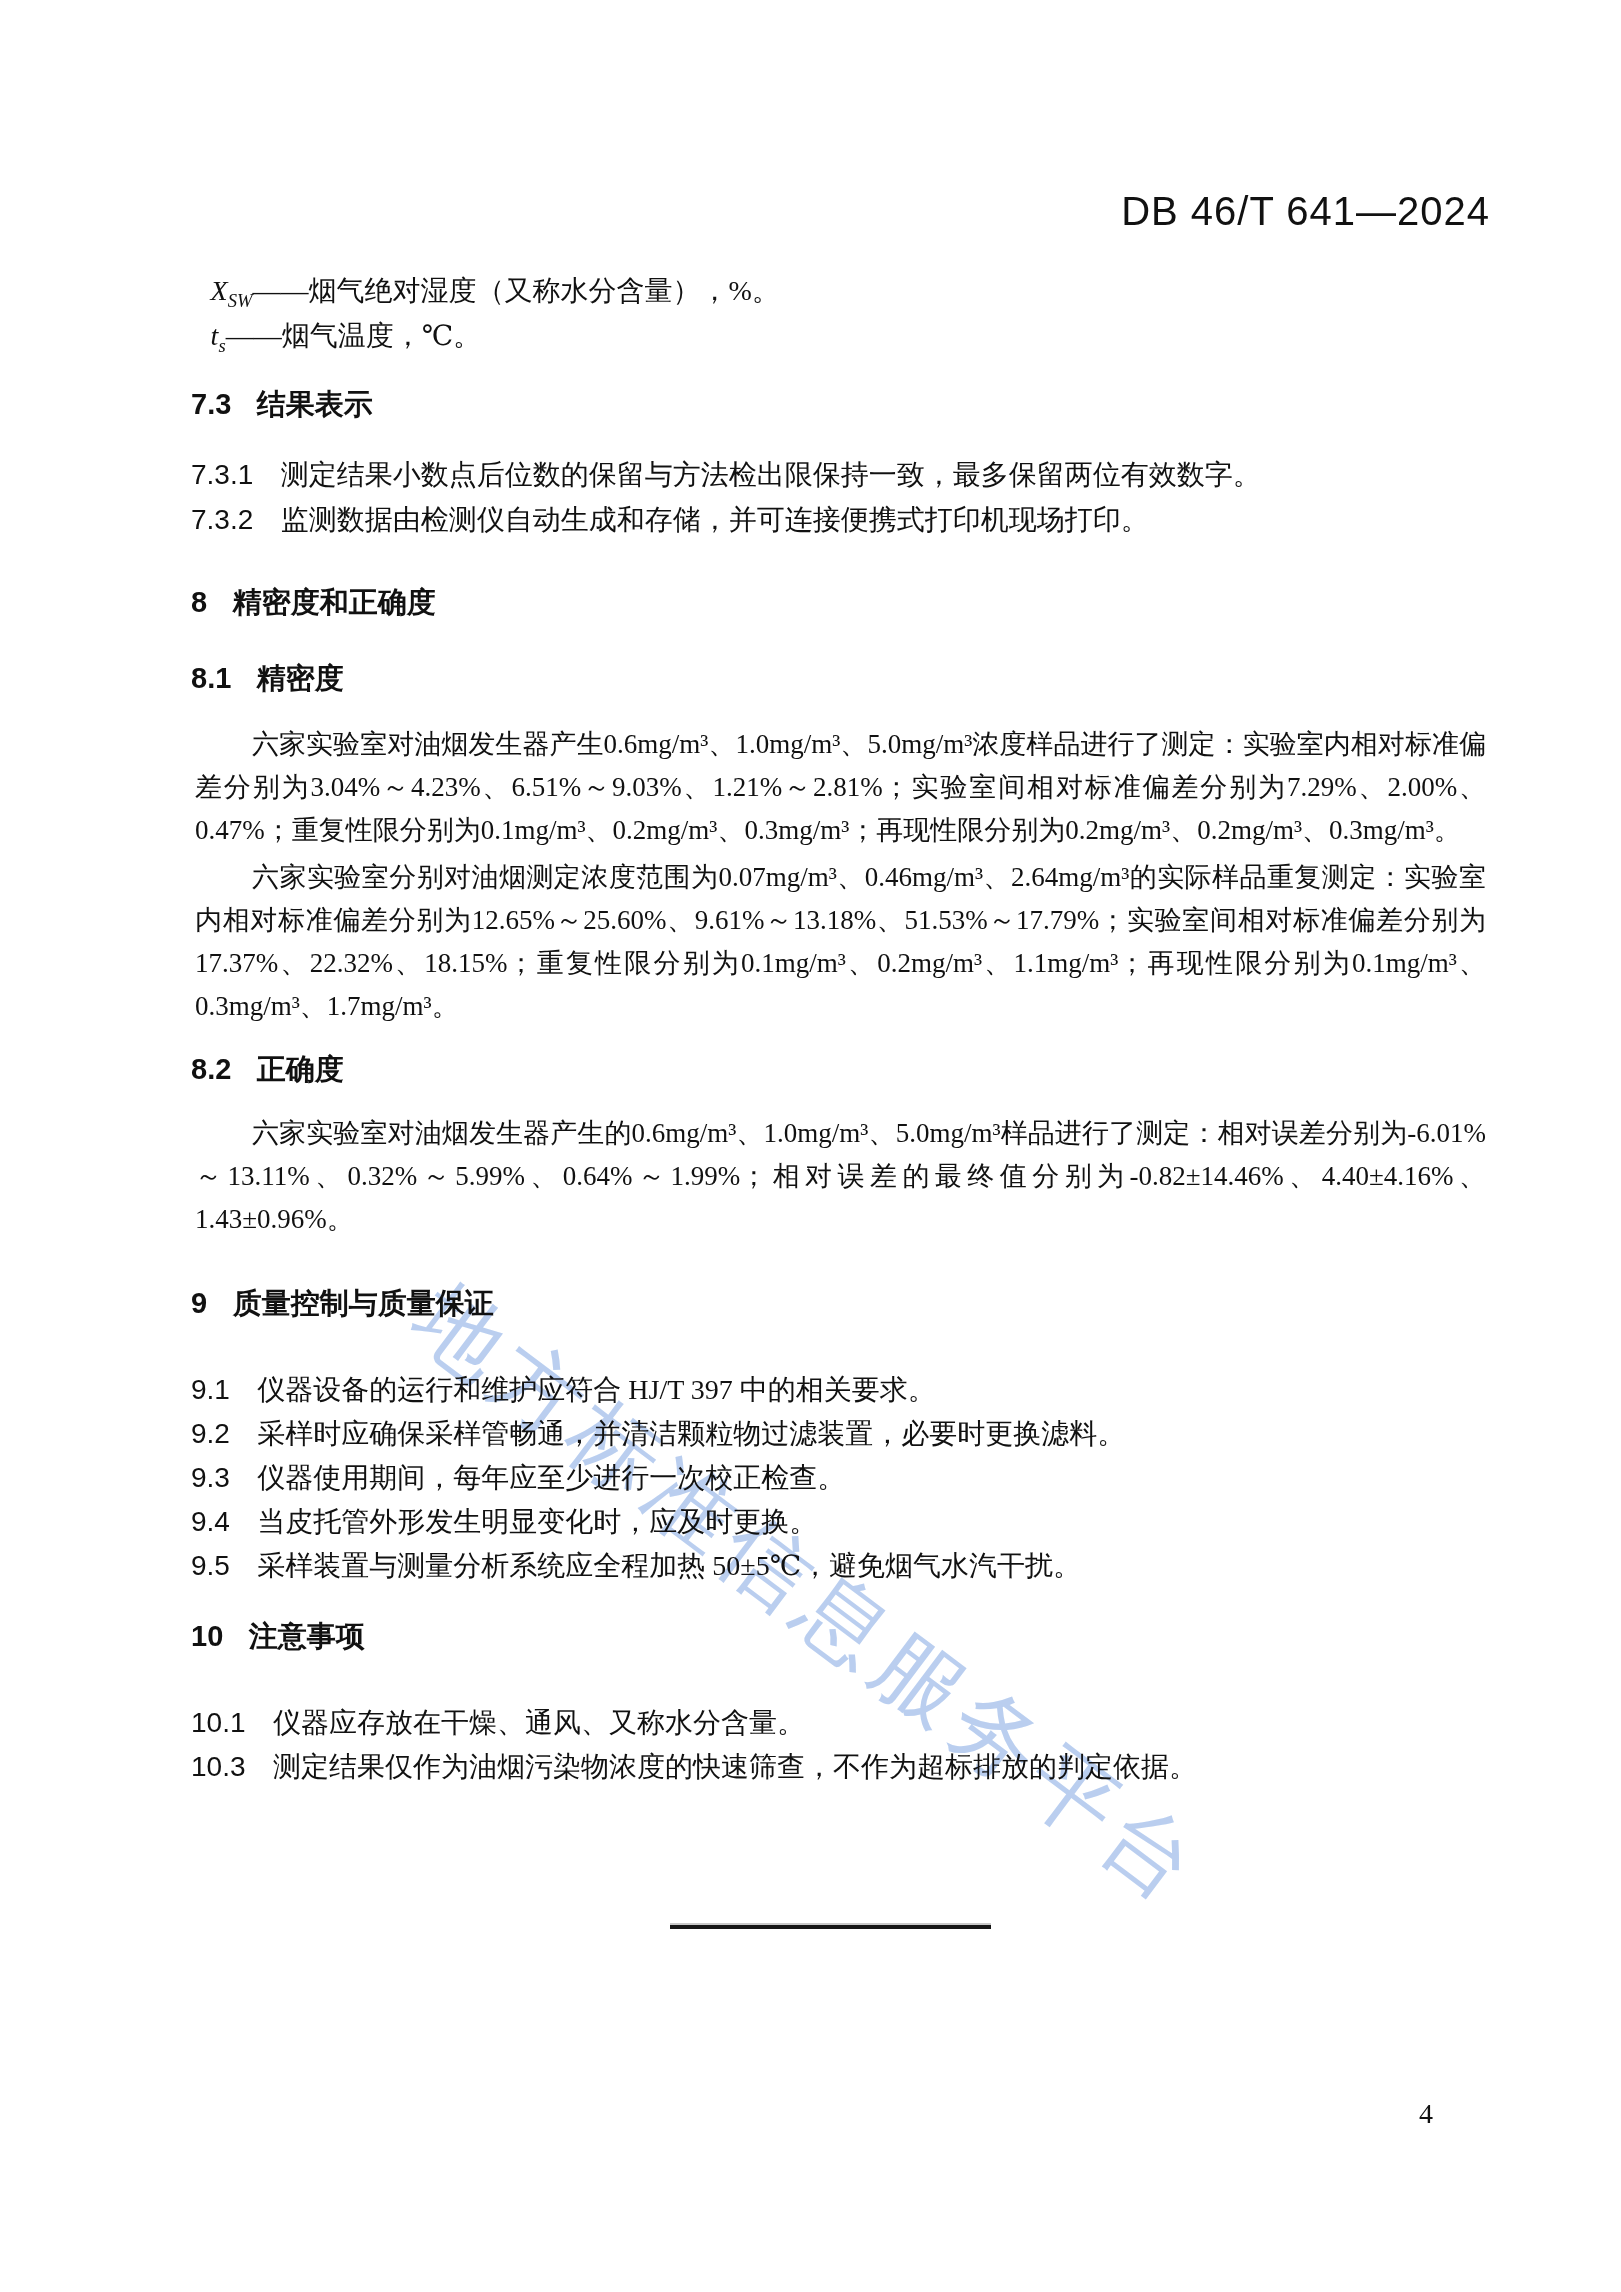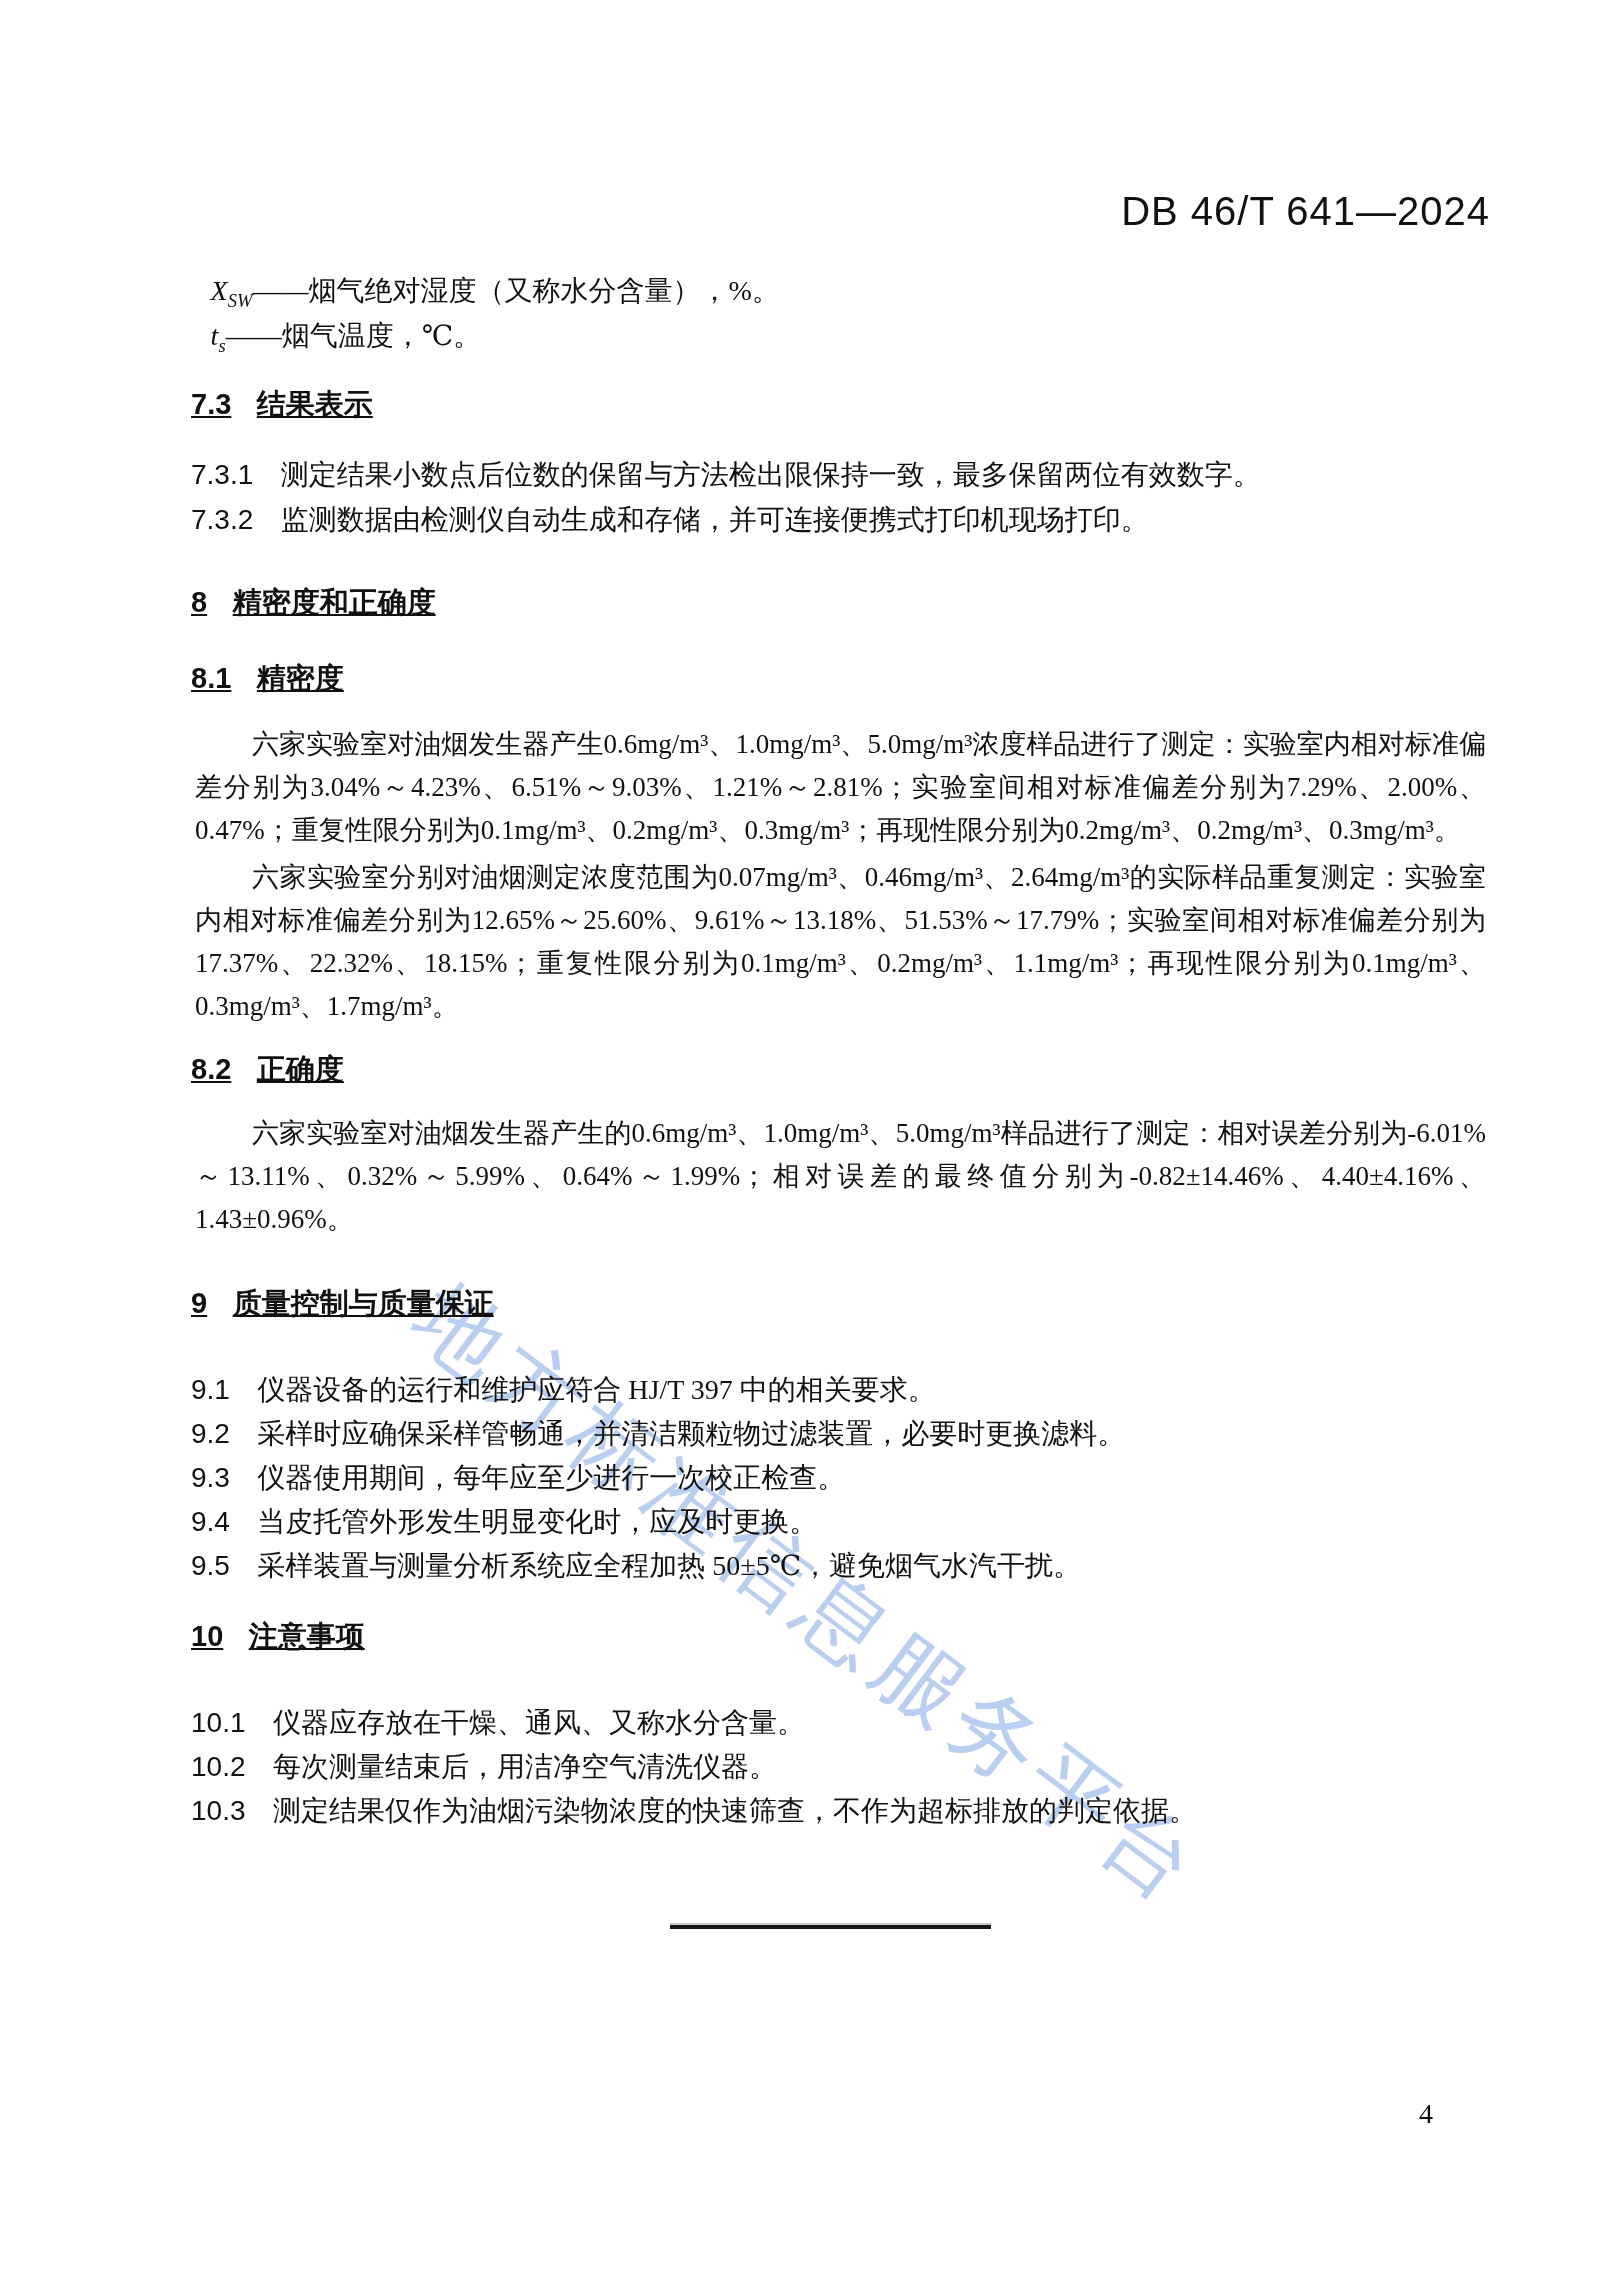--- a/index.html
+++ b/index.html
@@ -32,21 +32,20 @@
   .def-line { font-size: 28px; line-height: 45px; }
   .def-line .sym { font-style: italic; }
   .def-line sub { font-size: 18.6px; font-style: italic; line-height: 0; }
   
   .heading {
     font-family: "Liberation Sans", "DejaVu Sans", sans-serif;
     font-weight: bold;
     font-size: 29px;
     line-height: 39px;
     margin: 0;
-    text-decoration: underline;
   }
   .h-num { margin-right: 25.5px; }
   .mt-sec73  { margin-top: 27.4px; }
   .mt-sec8   { margin-top: 41px; }
   .mt-sec81  { margin-top: 37px; }
   .mt-sec82  { margin-top: 21.6px; }
   .mt-sec9   { margin-top: 43px; }
   .mt-sec10  { margin-top: 29px; }
   
   .clauses { margin-top: 27.4px; }
@@ -193,24 +192,20 @@
     <h2 class="heading mt-sec10">
       <span class="h-num">10</span><span>注意事项</span>
     </h2>
 
     <div class="clauses clauses-gap clause-10">
       <div class="clause">
         <span class="clause-num">10.1</span>
         <span class="clause-text">仪器应存放在干燥、通风、又称水分含量。</span>
       </div>
       <div class="clause">
-        <span class="clause-num">10.2</span>
-        <span class="clause-text">每次测量结束后，用洁净空气清洗仪器。</span>
-      </div>
-      <div class="clause">
         <span class="clause-num">10.3</span>
         <span class="clause-text">测定结果仅作为油烟污染物浓度的快速筛查，不作为超标排放的判定依据。</span>
       </div>
     </div>
 
   </div>
 
   <div class="end-line"></div>
 
   <div class="page-number">4</div>

